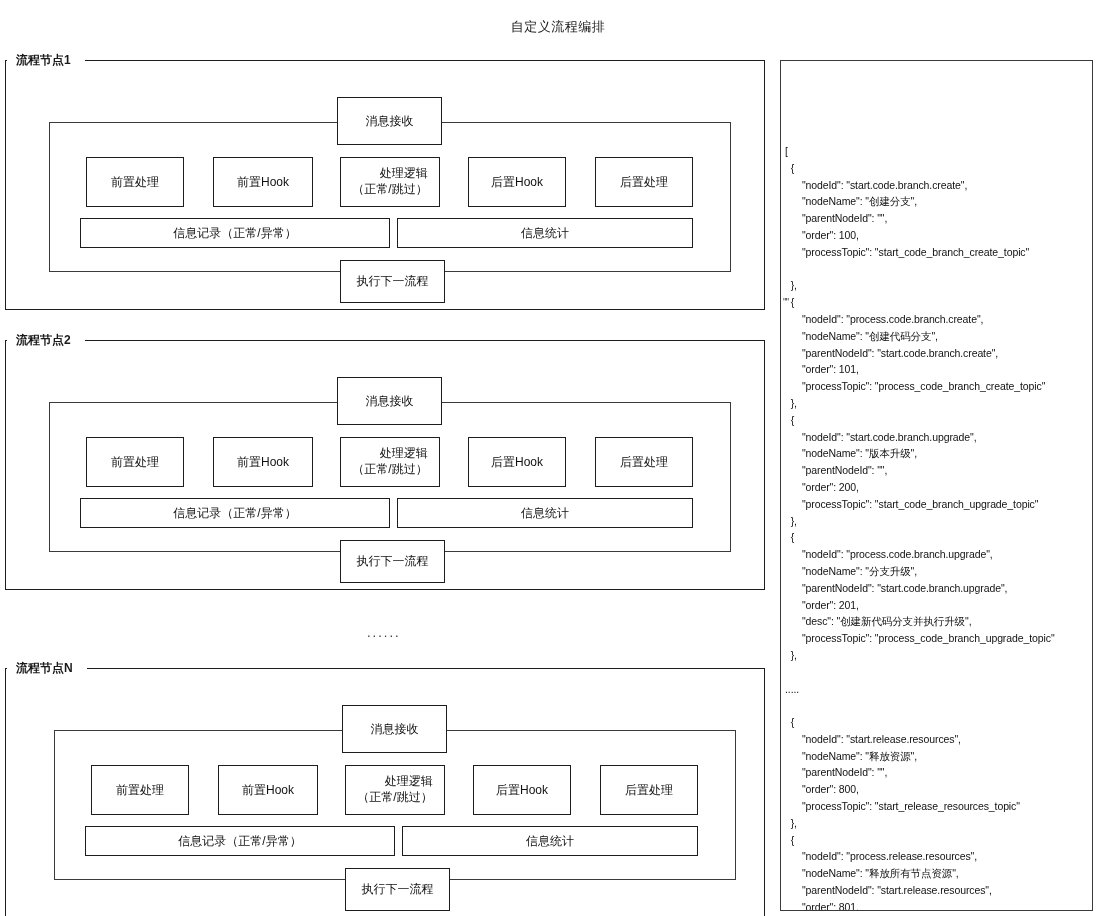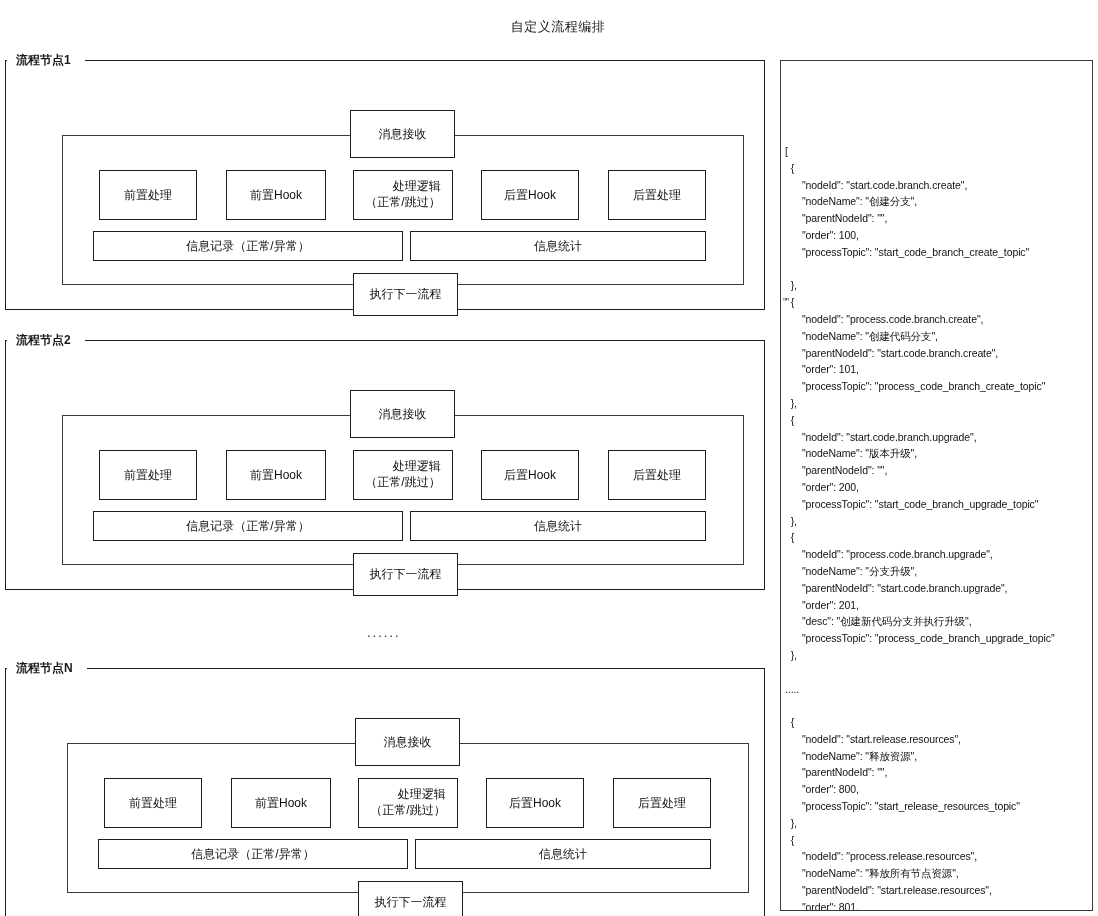--- a/index.html
+++ b/index.html
@@ -36,21 +36,21 @@
     top: 60px;
     width: 760px;
   }
 
   
   .node-group {
     position: relative;
     border: 1px solid #1d1d1d;
     box-sizing: border-box;
     margin: 0;
-    padding: 16px;
+    padding: 3px;
   }
   .node-group .legend {
     position: absolute;
     top: -9px;
     left: 8px;
     background: #ffffff;
     padding: 0 6px 0 2px;
     font-size: 12px;
     font-weight: 700;
     color: #1a1a1a;

